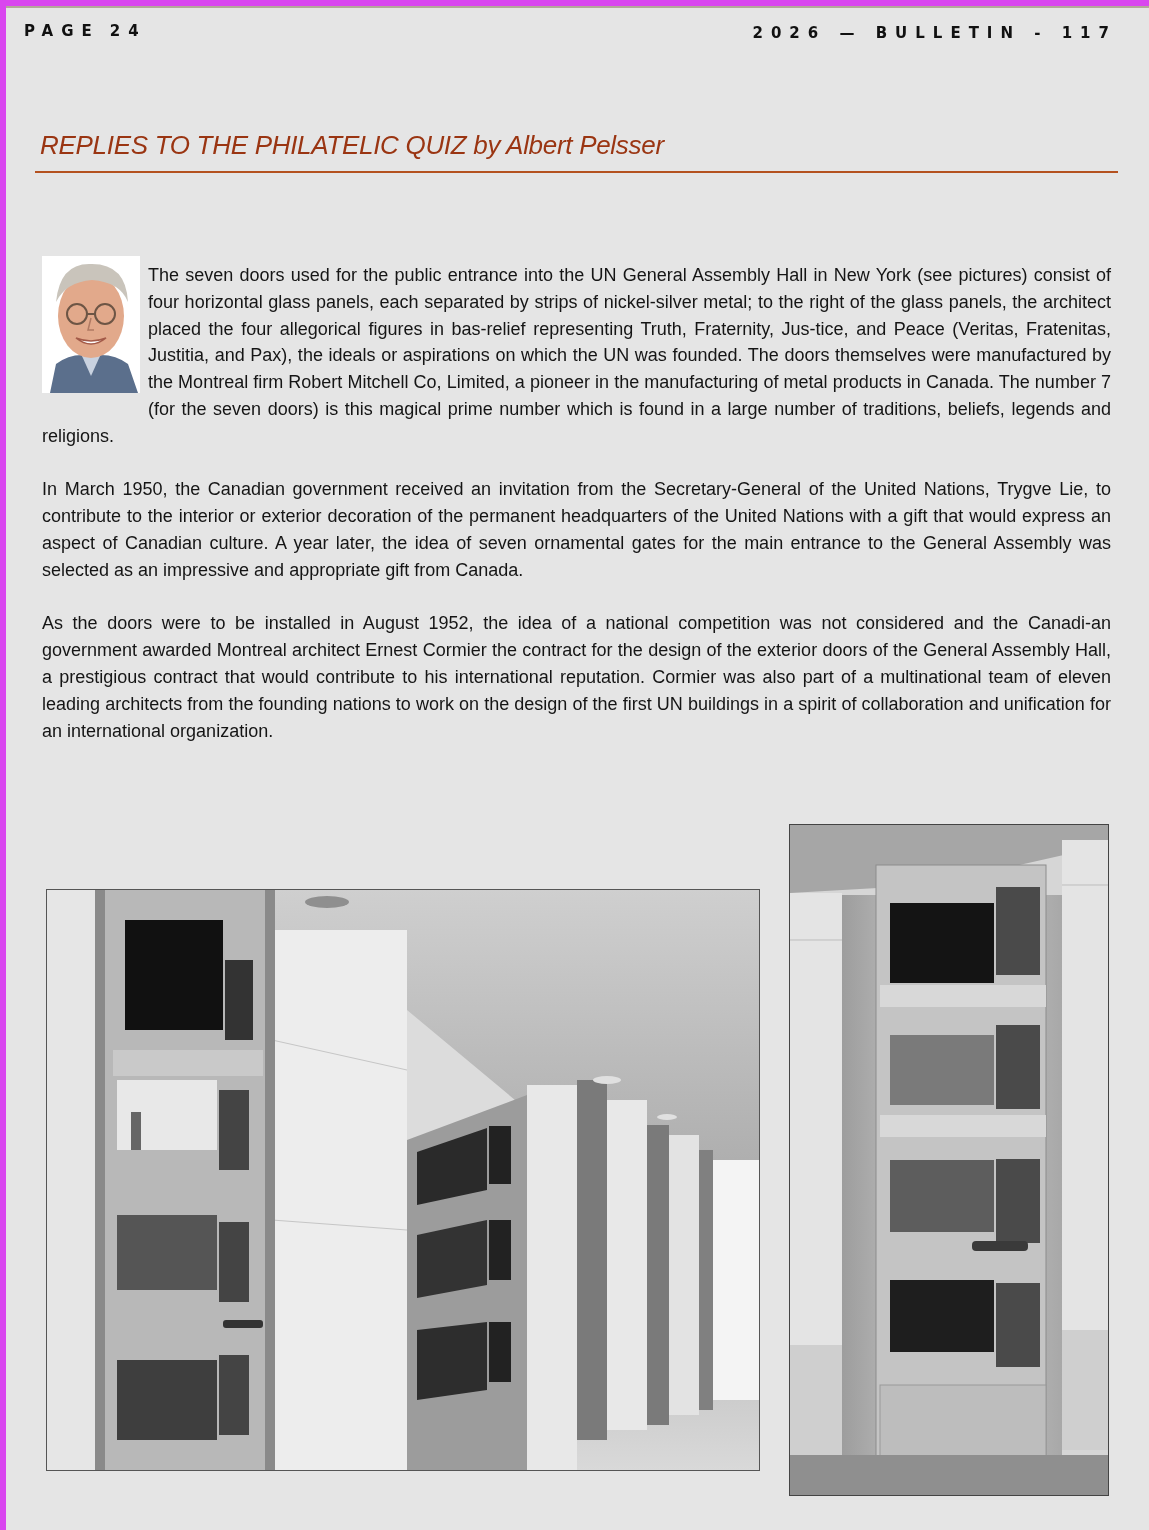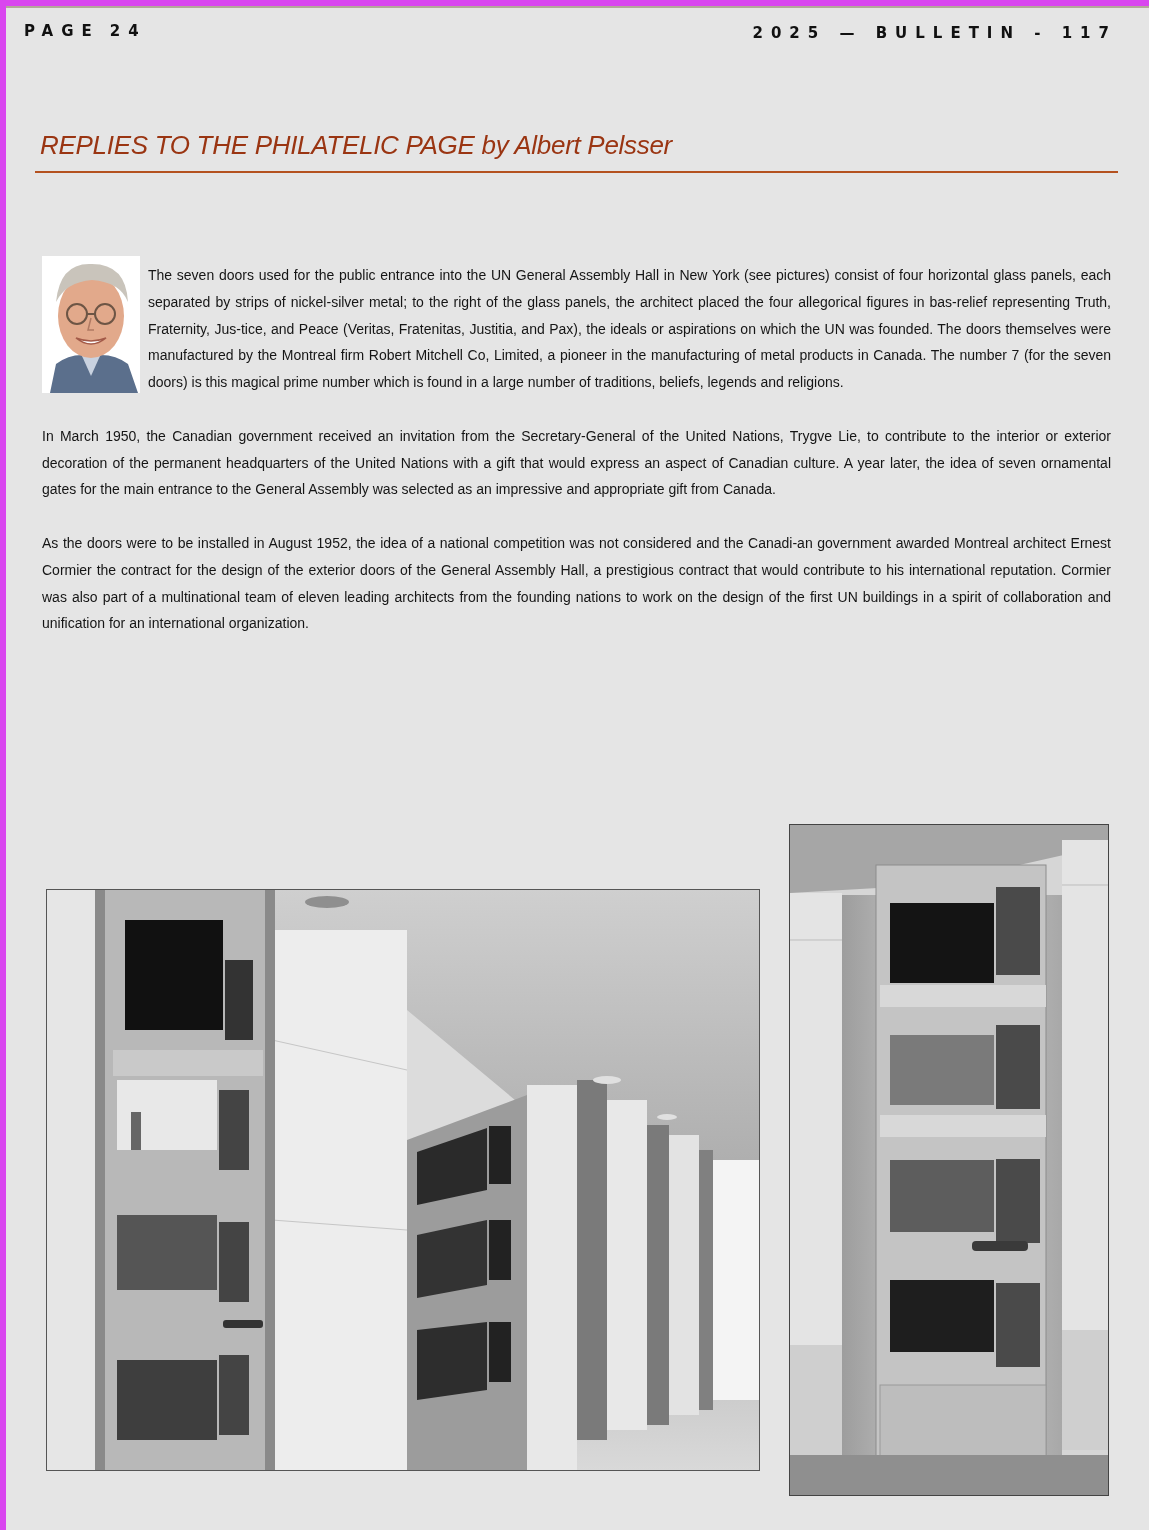--- a/index.html
+++ b/index.html
@@ -26,21 +26,21 @@
       color: #9a3512; letter-spacing: -0.3px;
     }
     .title-rule {
       position: absolute; left: 29px; top: 165px; width: 1083px; height: 2px; background: #b4511f;
     }
     .portrait {
       position: absolute; left: 36px; top: 250px; width: 98px; height: 137px;
     }
     .body-text {
       position: absolute; left: 36px; top: 256px; width: 1069px;
-      font-family: "Liberation Sans", sans-serif; font-size: 14px; line-height: 26.8px;
+      font-family: "Liberation Sans", sans-serif; font-size: 18px; line-height: 26.8px;
       color: #151515; text-align: justify;
     }
     .body-text p { margin: 0 0 26.8px 0; }
     .body-text .float-spacer { float: left; width: 106px; height: 134px; }
     .photo-left {
       position: absolute; left: 40px; top: 883px; width: 712px; height: 580px;
       border: 1px solid #555; overflow: hidden; background: #d8d8d8;
     }
     .photo-right {
       position: absolute; left: 783px; top: 818px; width: 318px; height: 670px;
@@ -49,23 +49,23 @@
     .photo-left svg, .photo-right svg, .portrait svg { display: block; }
   </style>
 </head>
 <body>
 
 <div class="page">
 
   <div class="hdr-left">
     <span>PAGE</span><span class="num">24</span>
   </div>
-  <div class="hdr-right">2025 — BULLETIN - 117</div>
+  <div class="hdr-right">2026 — BULLETIN - 117</div>
 
-  <div class="title">REPLIES TO THE PHILATELIC PAGE by Albert Pelsser</div>
+  <div class="title">REPLIES TO THE PHILATELIC QUIZ by Albert Pelsser</div>
   <div class="title-rule"></div>
 
   <div class="portrait">
     <svg width="98" height="137" viewBox="0 0 98 137">
       <rect width="98" height="137" fill="#ffffff"></rect>
       <path d="M8 137 L14 108 Q30 96 49 100 Q70 96 86 108 L96 137 Z" fill="#5b6f8c"></path>
       <path d="M40 100 L49 120 L58 100 Z" fill="#c9d2e0"></path>
       <ellipse cx="49" cy="60" rx="33" ry="42" fill="#e2a98b"></ellipse>
       <path d="M14 46 Q18 6 50 8 Q84 8 86 46 Q78 26 50 24 Q24 26 14 46 Z" fill="#c9c4bb"></path>
       <circle cx="35" cy="58" r="10" fill="none" stroke="#6d5545" stroke-width="2"></circle>

